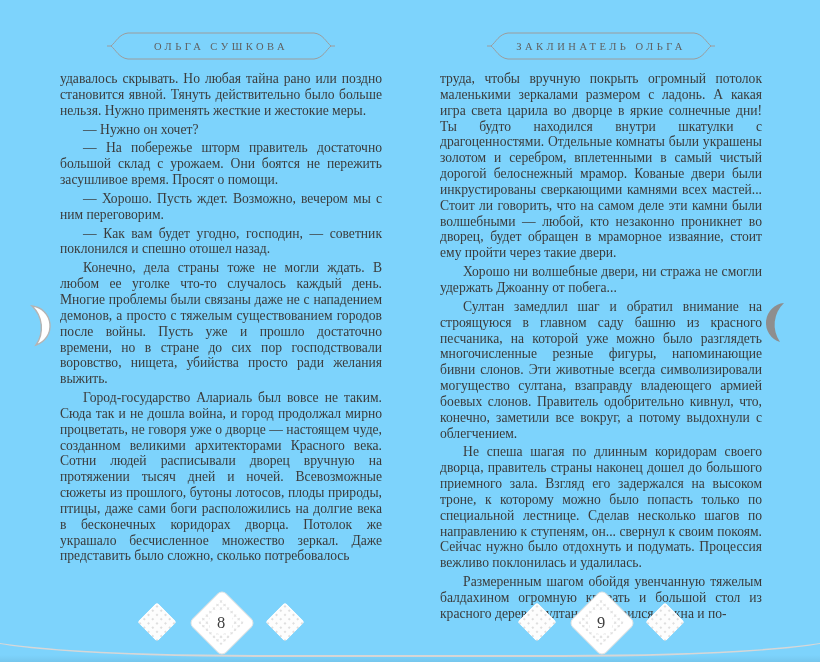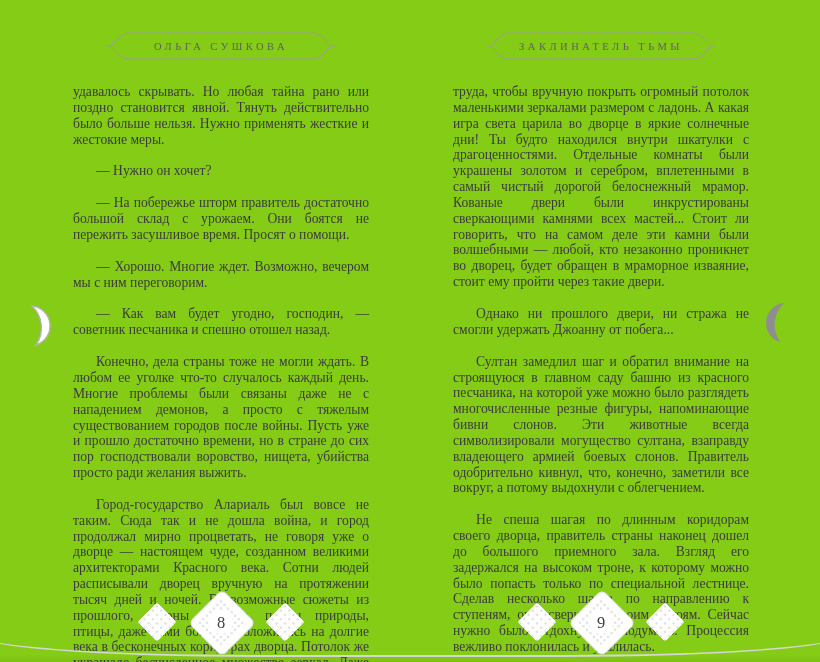--- a/index.html
+++ b/index.html
@@ -1,19 +1,19 @@
 <!DOCTYPE html>
 <html lang="ru"><head>
 <meta charset="utf-8">
 <style>
   html,body{margin:0;padding:0;background:#ffffff;}
   .spread{
     position:relative;
     width:820px;height:662px;
-    background:#84cc16;
+    background:#7dd3fc;
     overflow:hidden;
     font-family:"Liberation Serif", serif;
   }
   
   .page{position:absolute;top:0;width:328px;height:662px;}
   .page-left{left:57px;}
   .page-right{left:437px;}
 
   
   .running-head{
@@ -31,21 +31,21 @@
     white-space:nowrap;
   }
 
   
   .page-body{
     position:absolute;top:68px;left:0;right:0;
     font-size:13.6px;line-height:15.85px;
     color:#3b3b3b;
     text-align:justify;
   }
-  .para{margin:16px;text-indent:1.7em;}
+  .para{margin:3px;text-indent:1.7em;}
   .para.no-indent{text-indent:0;}
 
   
   .footer-ornament{
     position:absolute;left:50%;top:596px;
     transform:translateX(-50%);
     width:200px;height:58px;
   }
   .diamond-small{
     position:absolute;top:12px;width:28px;height:28px;
@@ -112,22 +112,22 @@
         <path d="M6,16 C11,12 14,4 23,3 L209,3 C218,4 221,12 226,16 C221,20 218,28 209,29 L23,29 C14,28 11,20 6,16 Z" fill="none" stroke="#9c9c9c" stroke-width="1"></path>
         <path d="M6,16 l-4,0 M226,16 l4,0" stroke="#9c9c9c" stroke-width="1" fill="none"></path>
       </svg>
       <div class="head-label">ОЛЬГА СУШКОВА</div>
     </div>
 
     <div class="page-body">
         <p class="para no-indent">удавалось скрывать. Но любая тайна рано или поздно становится явной. Тянуть действительно было больше нельзя. Нужно применять жесткие и жестокие меры.</p>
         <p class="para">— Нужно он хочет?</p>
         <p class="para">— На побережье шторм правитель достаточно большой склад с урожаем. Они боятся не пережить засушливое время. Просят о помощи.</p>
-        <p class="para">— Хорошо. Многие ждет. Возможно, вечером мы с ним переговорим.</p>
-        <p class="para">— Как вам будет угодно, господин, — советник песчаника и спешно отошел назад.</p>
+        <p class="para">— Хорошо. Пусть ждет. Возможно, вечером мы с ним переговорим.</p>
+        <p class="para">— Как вам будет угодно, господин, — советник поклонился и спешно отошел назад.</p>
         <p class="para">Конечно, дела страны тоже не могли ждать. В любом ее уголке что-то случалось каждый день. Многие проблемы были связаны даже не с нападением демонов, а просто с тяжелым существованием городов после войны. Пусть уже и прошло достаточно времени, но в стране до сих пор господствовали воровство, нищета, убийства просто ради желания выжить.</p>
         <p class="para">Город-государство Алариаль был вовсе не таким. Сюда так и не дошла война, и город продолжал мирно процветать, не говоря уже о дворце — настоящем чуде, созданном великими архитекторами Красного века. Сотни людей расписывали дворец вручную на протяжении тысяч дней и ночей. Всевозможные сюжеты из прошлого, бутоны лотосов, плоды природы, птицы, даже сами боги расположились на долгие века в бесконечных коридорах дворца. Потолок же украшало бесчисленное множество зеркал. Даже представить было сложно, сколько потребовалось</p>
       </div>
 
     <div class="footer-ornament">
       <div class="diamond-small ds-left"></div>
       <div class="diamond-small ds-right"></div>
       <div class="medallion">
         <div class="m-outer"></div>
         <div class="m-inner"></div>
@@ -136,26 +136,26 @@
       </div>
     </div>
   </div>
 
   <div class="page page-right">
     <div class="running-head">
       <svg width="232" height="32" viewBox="0 0 232 32">
         <path d="M6,16 C11,12 14,4 23,3 L209,3 C218,4 221,12 226,16 C221,20 218,28 209,29 L23,29 C14,28 11,20 6,16 Z" fill="none" stroke="#9c9c9c" stroke-width="1"></path>
         <path d="M6,16 l-4,0 M226,16 l4,0" stroke="#9c9c9c" stroke-width="1" fill="none"></path>
       </svg>
-      <div class="head-label">ЗАКЛИНАТЕЛЬ ТЬМЫ</div>
+      <div class="head-label">ЗАКЛИНАТЕЛЬ ОЛЬГА</div>
     </div>
 
     <div class="page-body">
         <p class="para no-indent">труда, чтобы вручную покрыть огромный потолок маленькими зеркалами размером с ладонь. А какая игра света царила во дворце в яркие солнечные дни! Ты будто находился внутри шкатулки с драгоценностями. Отдельные комнаты были украшены золотом и серебром, вплетенными в самый чистый дорогой белоснежный мрамор. Кованые двери были инкрустированы сверкающими камнями всех мастей... Стоит ли говорить, что на самом деле эти камни были волшебными — любой, кто незаконно проникнет во дворец, будет обращен в мраморное изваяние, стоит ему пройти через такие двери.</p>
-        <p class="para">Однако ни прошлого двери, ни стража не смогли удержать Джоанну от побега...</p>
+        <p class="para">Хорошо ни волшебные двери, ни стража не смогли удержать Джоанну от побега...</p>
         <p class="para">Султан замедлил шаг и обратил внимание на строящуюся в главном саду башню из красного песчаника, на которой уже можно было разглядеть многочисленные резные фигуры, напоминающие бивни слонов. Эти животные всегда символизировали могущество султана, взаправду владеющего армией боевых слонов. Правитель одобрительно кивнул, что, конечно, заметили все вокруг, а потому выдохнули с облегчением.</p>
         <p class="para">Не спеша шагая по длинным коридорам своего дворца, правитель страны наконец дошел до большого приемного зала. Взгляд его задержался на высоком троне, к которому можно было попасть только по специальной лестнице. Сделав несколько шагов по направлению к ступеням, он... свернул к своим покоям. Сейчас нужно было отдохнуть и подумать. Процессия вежливо поклонилась и удалилась.</p>
         <p class="para">Размеренным шагом обойдя увенчанную тяжелым балдахином огромную кровать и большой стол из красного дерева, султан остановился у окна и по-</p>
       </div>
 
     <div class="footer-ornament">
       <div class="diamond-small ds-left"></div>
       <div class="diamond-small ds-right"></div>
       <div class="medallion">
         <div class="m-outer"></div>

